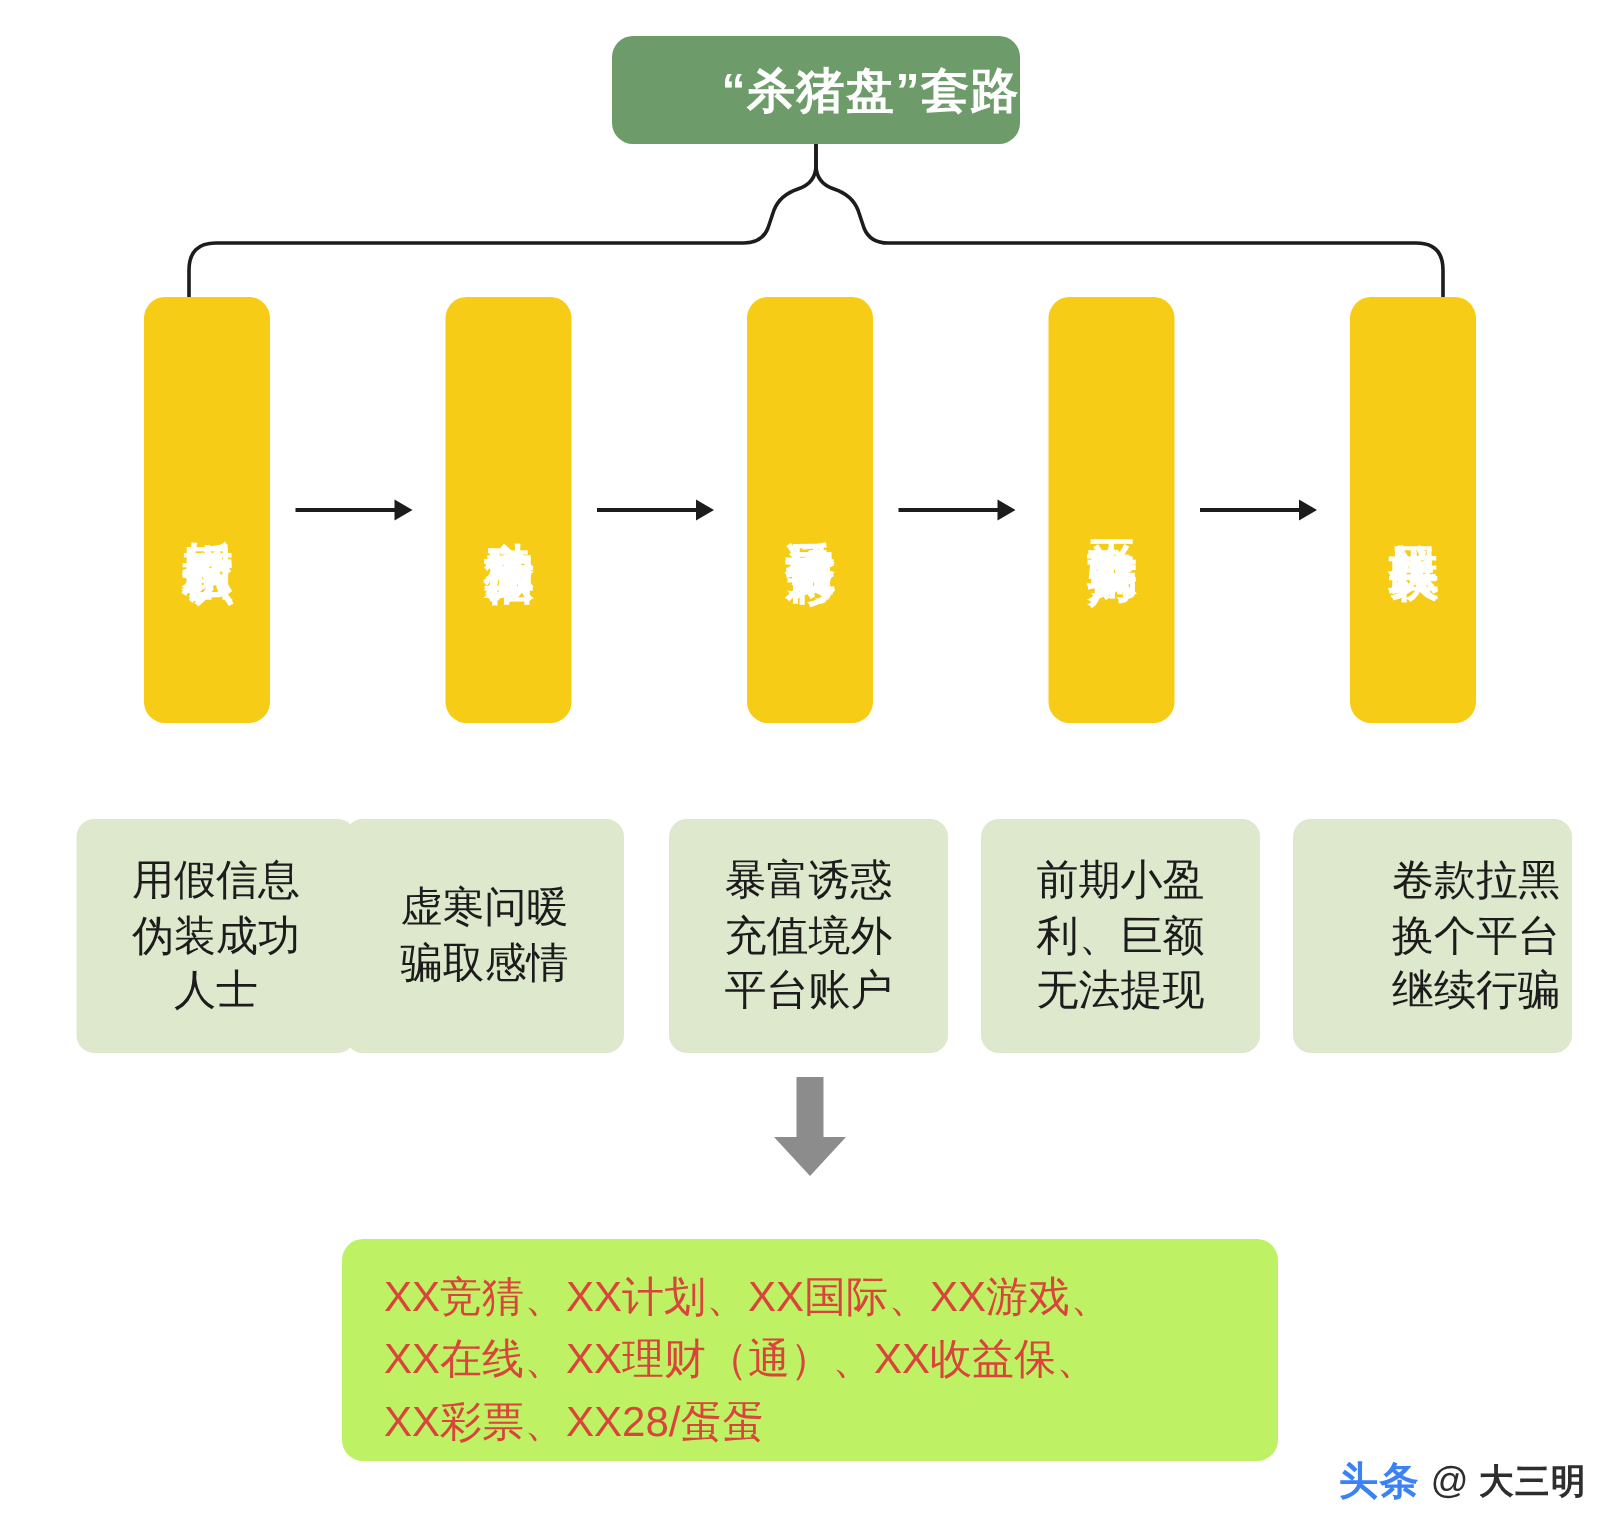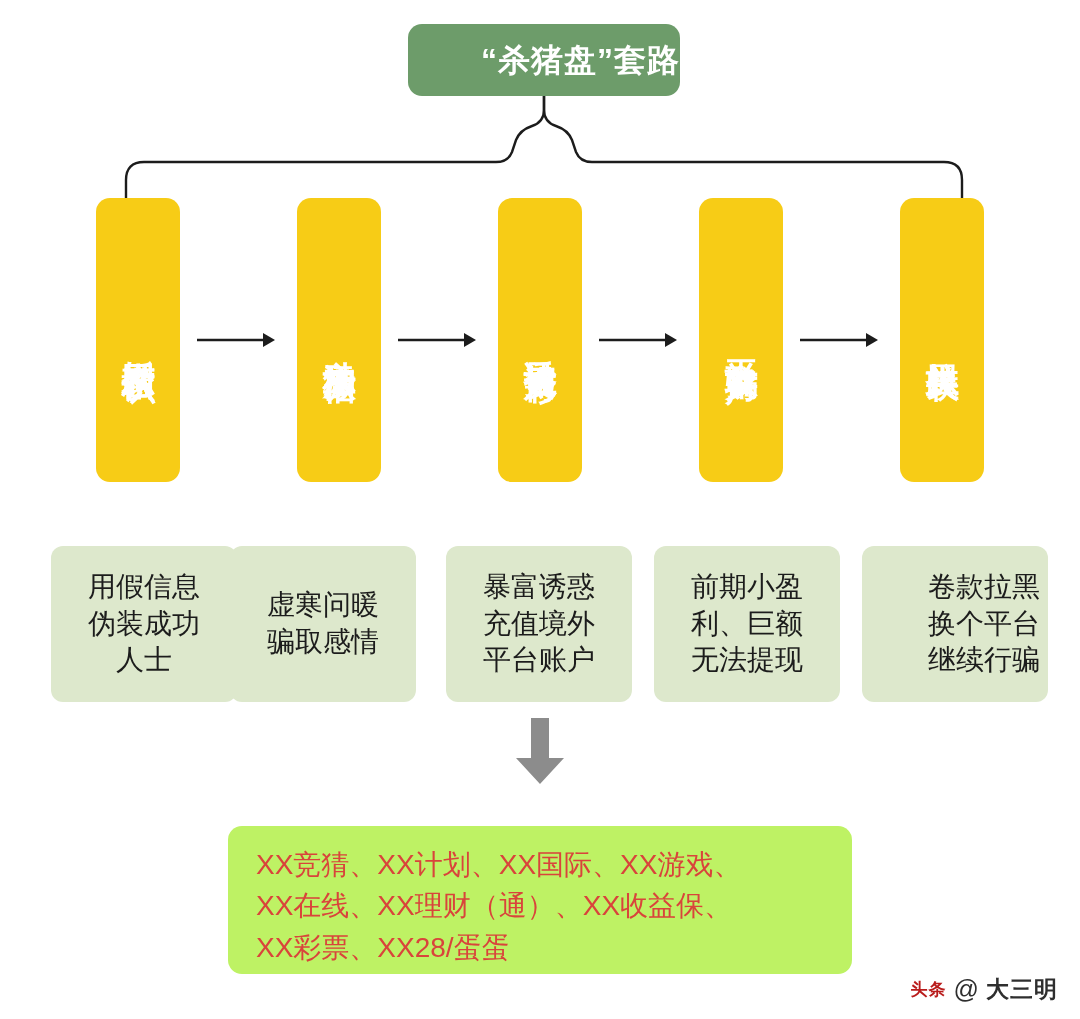--- a/index.html
+++ b/index.html
@@ -145,23 +145,23 @@
   
   .watermark {
     position: absolute;
     right: 22px;
     bottom: 14px;
     display: flex;
     align-items: center;
     gap: 7px;
   }
   .wm-logo {
-    font-size: 17px;
-    font-weight: bold;
-    color: #b91c1c;
+    font-size: 26px;
+    font-weight: bold;
+    color: #3b82f6;
     letter-spacing: 1px;
   }
   .wm-at {
     font-size: 25px;
     color: #2e2e2e;
   }
   .wm-name {
     font-size: 23px;
     font-weight: bold;
     color: #2e2e2e;

